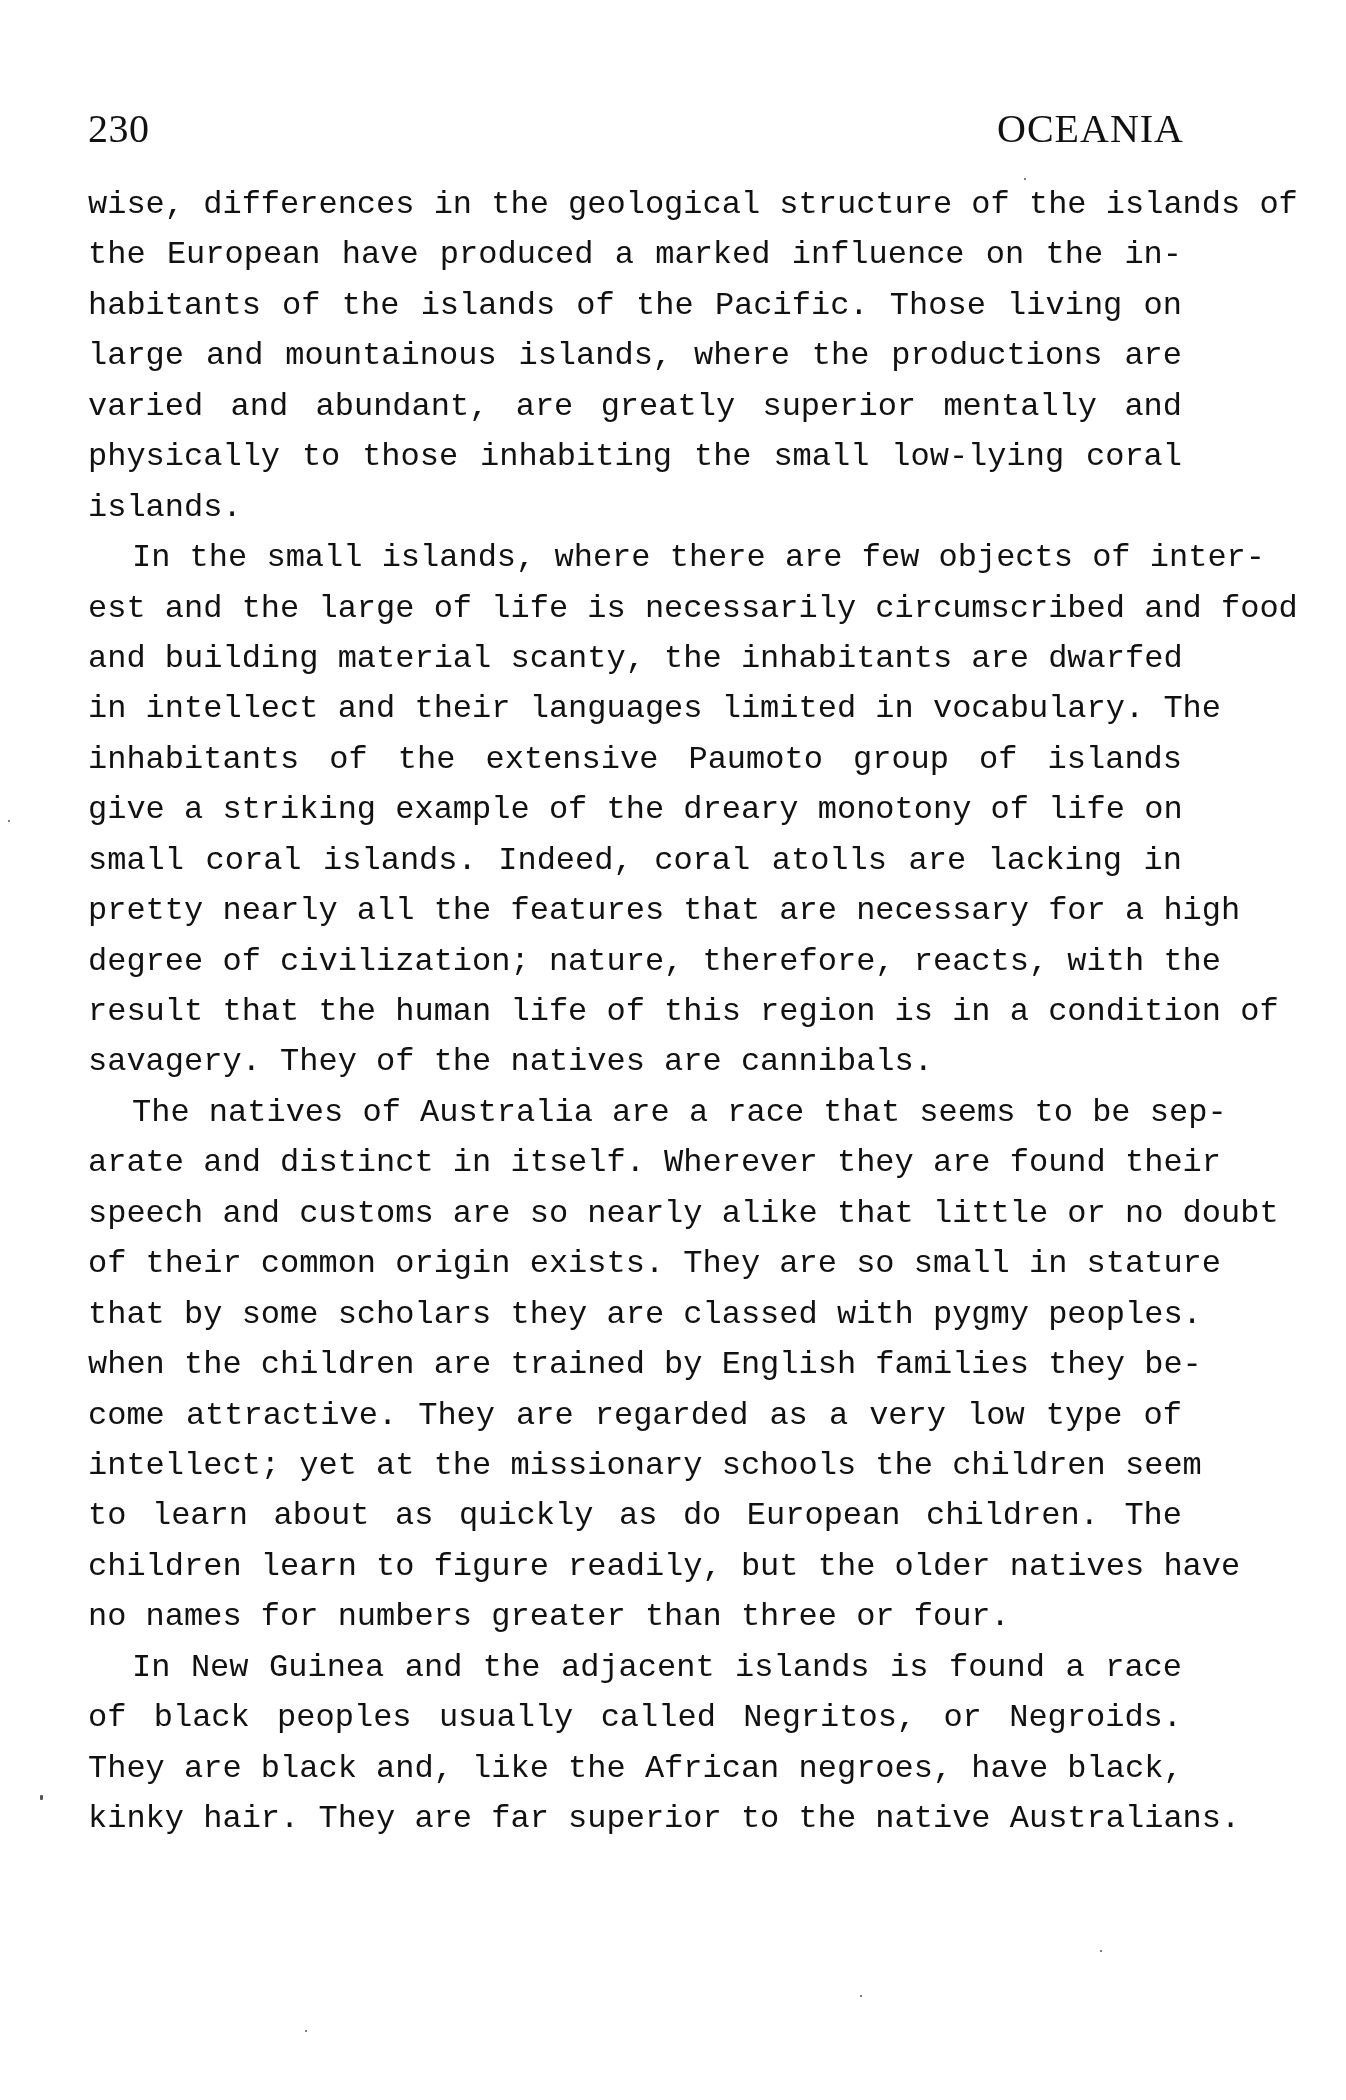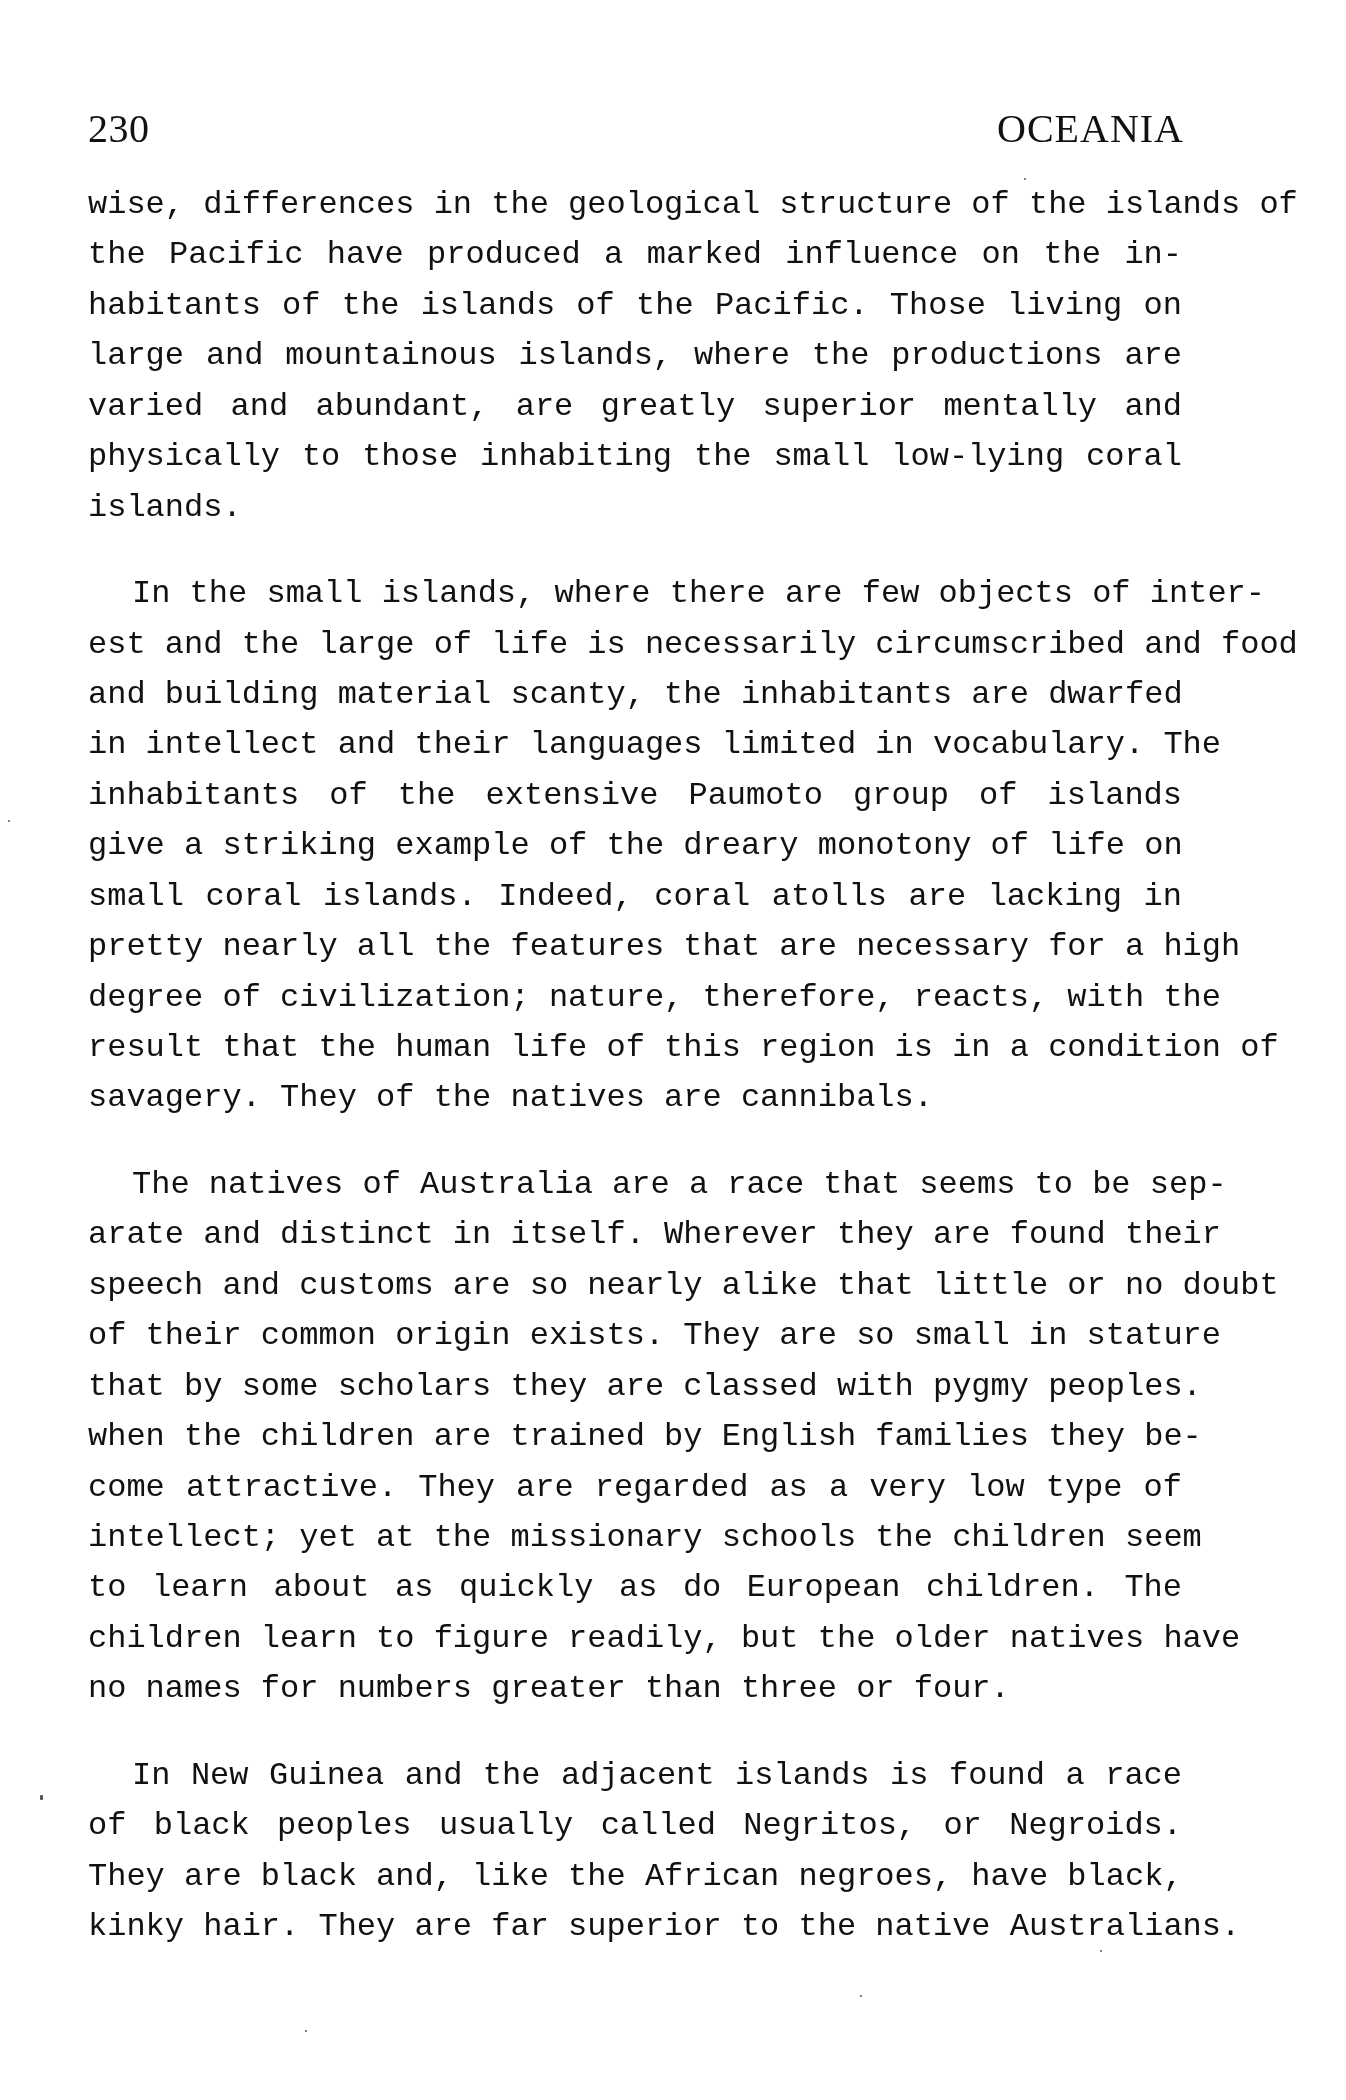--- a/index.html
+++ b/index.html
@@ -60,21 +60,20 @@
       text-align: justify;
       text-align-last: justify;
       overflow: visible;
       font-family: Liberation Mono, monospace;
     }
     .line.last {
       text-align-last: left;
     }
     .line.indent {
       padding-left: 44px;
-      margin-top: 36px;
     }
     .speck {
       position: absolute;
       width: 2px;
       height: 2px;
       background: #555;
       border-radius: 1px;
     }
   </style>
 </head>
@@ -84,21 +83,21 @@
 
   <div class="running-head">
     <span class="page-number">230</span>
     <span class="section-title">OCEANIA</span>
   </div>
 
   <div class="body-text">
 
     <div class="paragraph">
       <span class="line">wise, differences in the geological structure of the islands of</span>
-      <span class="line">the Pacific have produced a marked influence on the in-</span>
+      <span class="line">the European have produced a marked influence on the in-</span>
       <span class="line">habitants of the islands of the Pacific.  Those living on</span>
       <span class="line">large and mountainous islands, where the productions are</span>
       <span class="line">varied and abundant, are greatly superior mentally and</span>
       <span class="line">physically to those inhabiting the small low-lying coral</span>
       <span class="line last">islands.</span>
     </div>
 
     <div class="paragraph">
       <span class="line indent">In the small islands, where there are few objects of inter-</span>
       <span class="line">est and the large of life is necessarily circumscribed and food</span>

